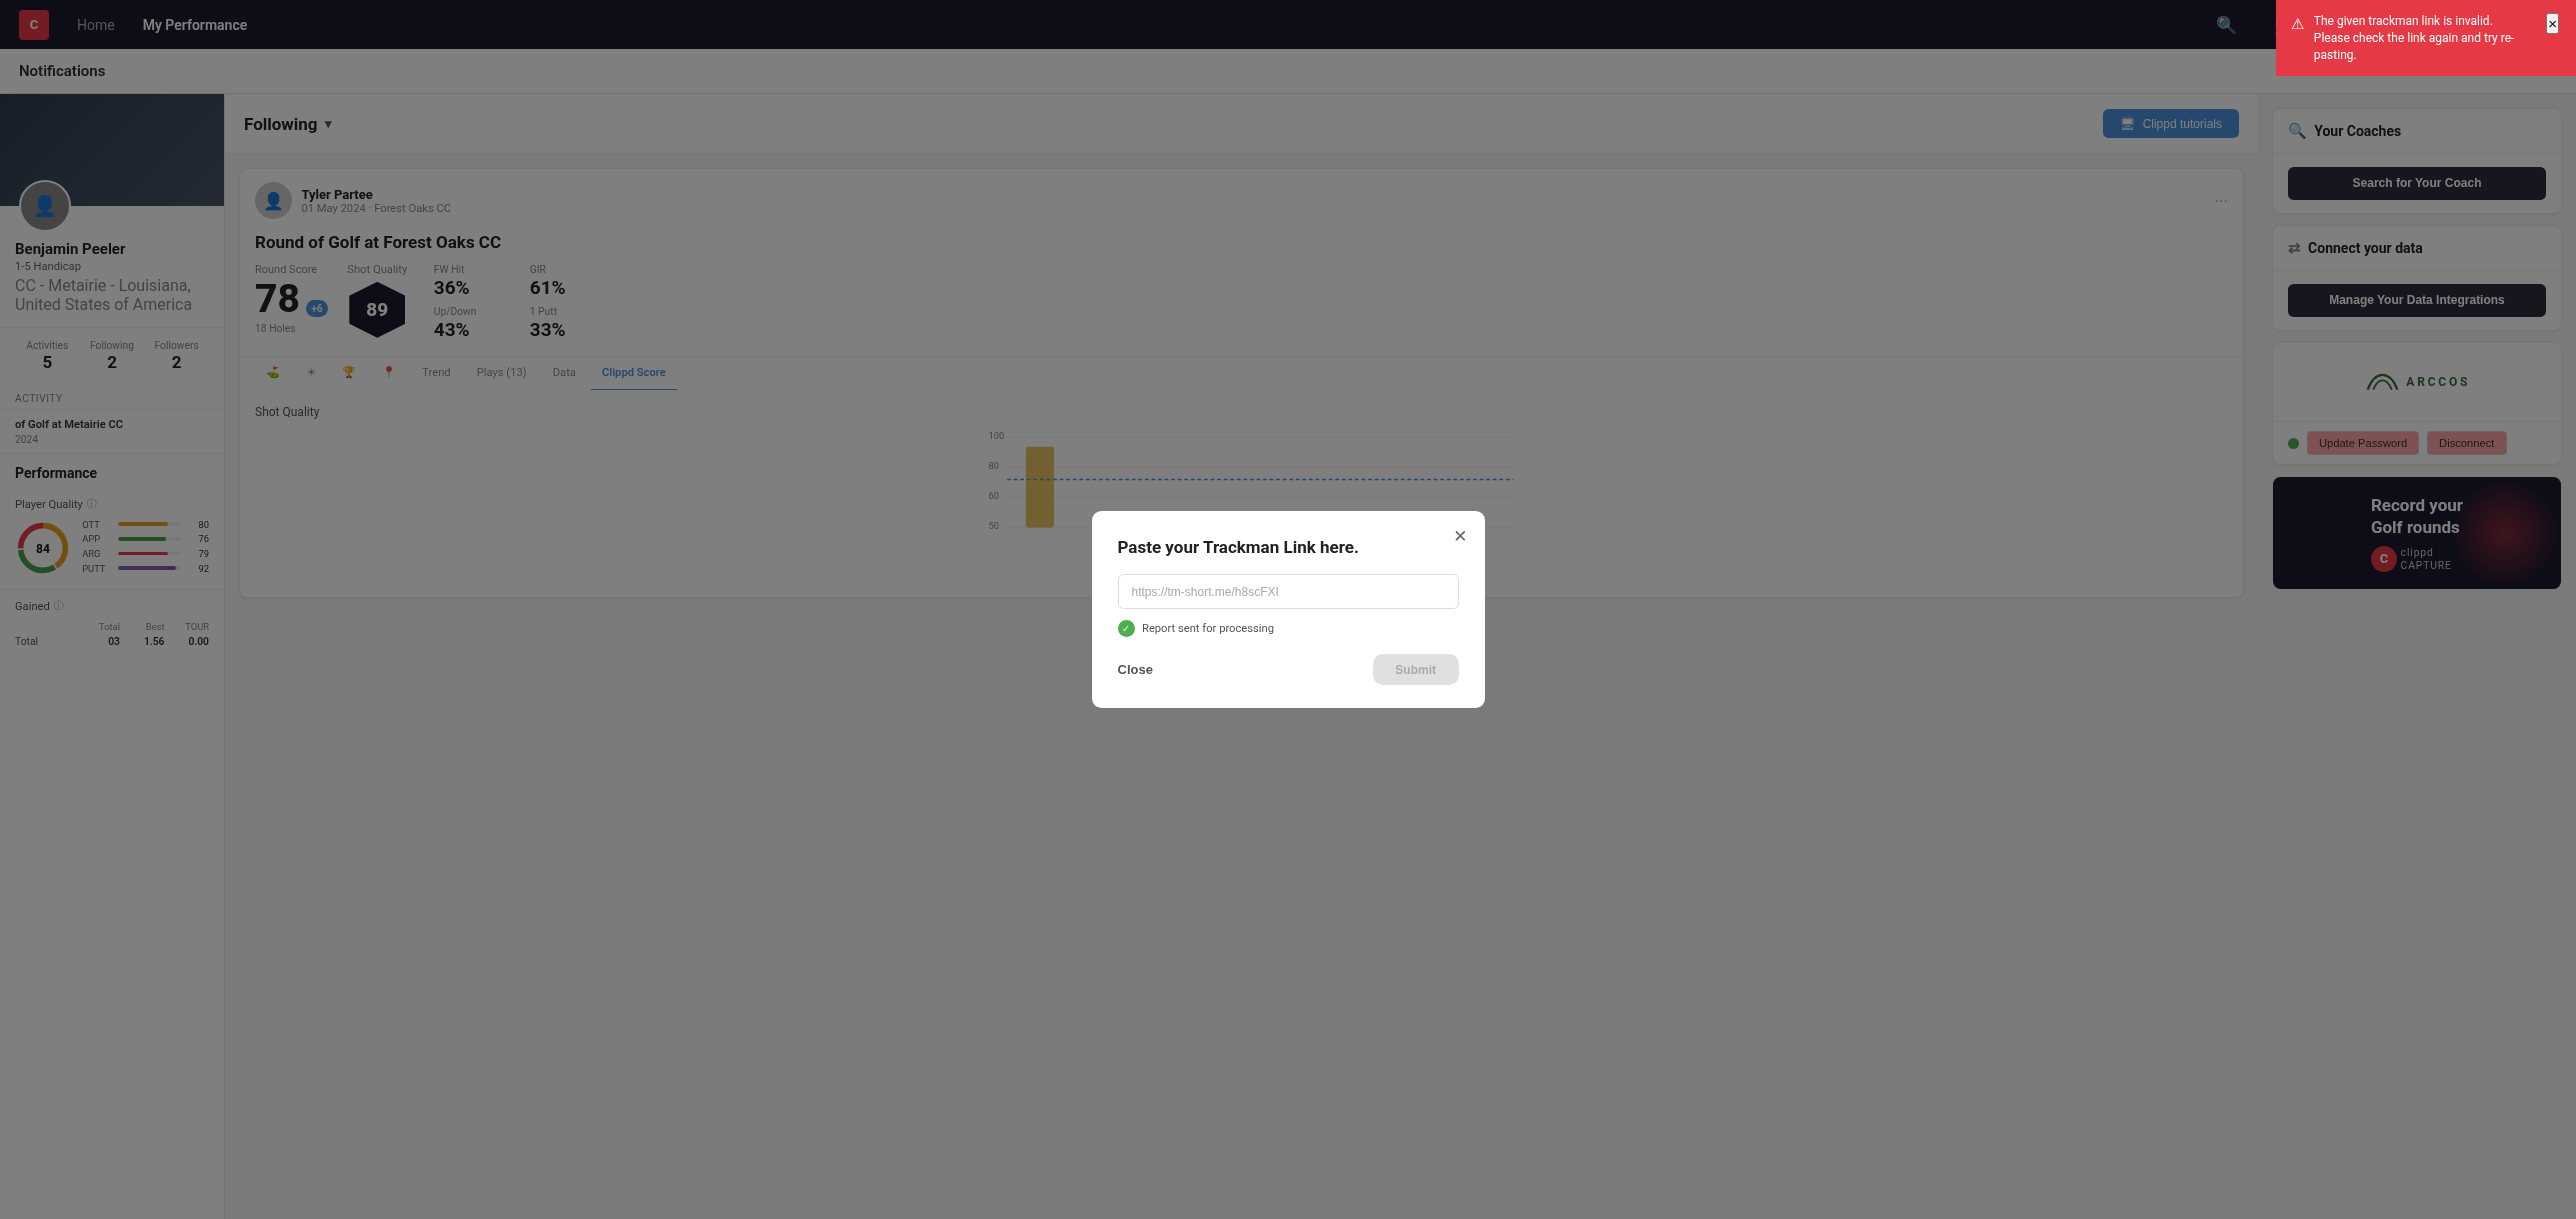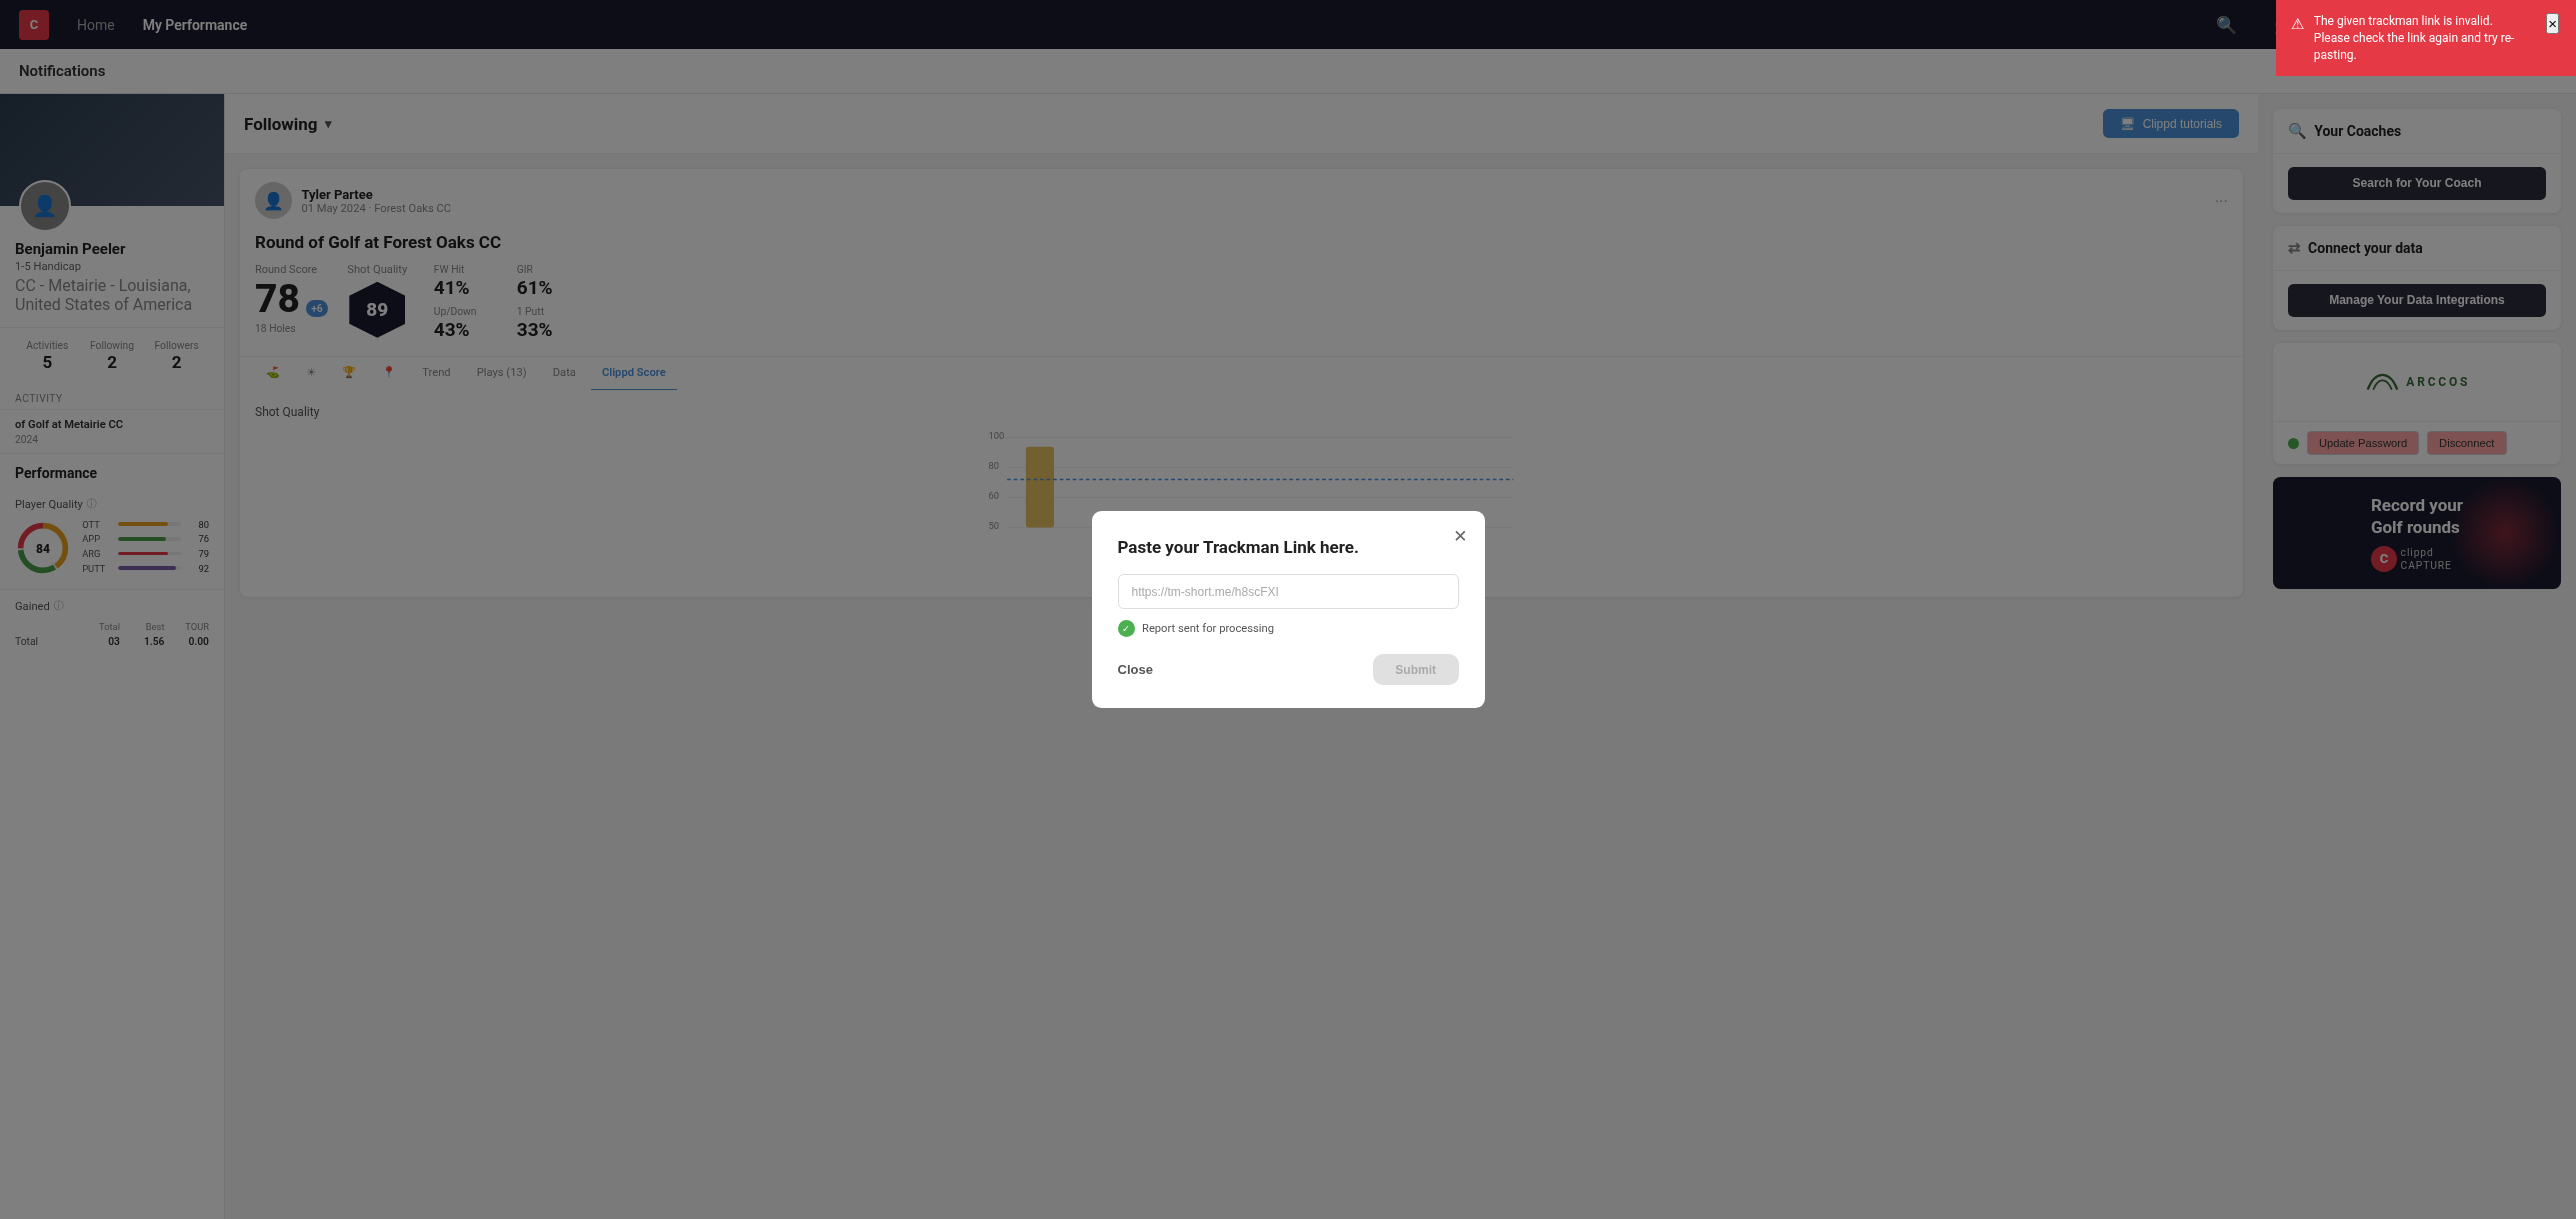--- a/index.html
+++ b/index.html
@@ -404,21 +404,21 @@
     }
 
     .round-mini-stats {
       display: flex;
       flex-direction: column;
       gap: 5.6px;
       margin-left: 7.5px;
     }
     .mini-stat-row {
       display: flex;
-      gap: 27px;
+      gap: 40px;
     }
     .mini-stat {
       min-width: 56px;
     }
     .mini-stat-label { font-size: 10.3px; color: #888; }
     .mini-stat-value { font-size: 19px; font-weight: 700; color: #222; }
 
     
     .feed-tabs {
       display: flex;
@@ -839,21 +839,21 @@
           <div class="shot-quality-label">Shot Quality</div>
           <div class="hexagon">
             <span>89</span>
           </div>
         </div>
 
         <div class="round-mini-stats">
           <div class="mini-stat-row">
             <div class="mini-stat">
               <div class="mini-stat-label">FW Hit</div>
-              <div class="mini-stat-value">41%</div>
+              <div class="mini-stat-value">36%</div>
             </div>
             <div class="mini-stat">
               <div class="mini-stat-label">GIR</div>
               <div class="mini-stat-value">61%</div>
             </div>
           </div>
           <div class="mini-stat-row">
             <div class="mini-stat">
               <div class="mini-stat-label">Up/Down</div>
               <div class="mini-stat-value">43%</div>

